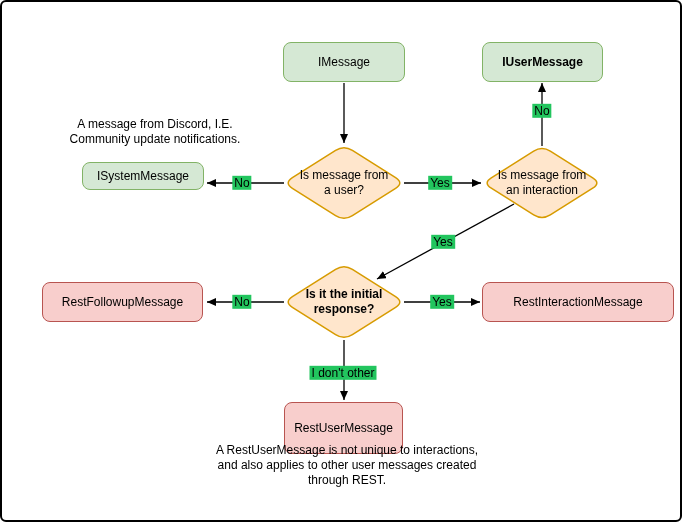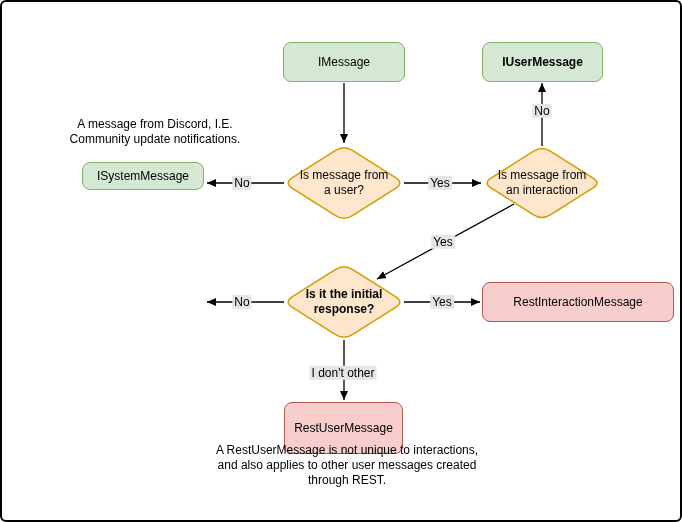--- a/index.html
+++ b/index.html
@@ -31,21 +31,21 @@
     display:flex;align-items:center;justify-content:center;
     text-align:center;
     font-size:12px;line-height:1.25;
     white-space:pre-line;
     z-index:2;
     pointer-events:none;
   }
   .edge-label{
     position:absolute;
     transform:translate(-50%,-50%);
-    background:#e5e5e5;
+    background:#22c55e;
     font-size:12px;line-height:1.2;
     padding:0 2px;
     white-space:nowrap;
     z-index:3;
   }
   .note{
     position:absolute;
     text-align:center;
     font-size:12px;line-height:1.25;
     white-space:pre-line;
@@ -74,20 +74,21 @@
     <line x1="540" y1="144" x2="540" y2="81" stroke="#000" stroke-width="1.3" marker-end="url(#arrow)"></line>
     <line x1="512" y1="202" x2="375" y2="277" stroke="#000" stroke-width="1.3" marker-end="url(#arrow)"></line>
     <line x1="282" y1="300" x2="205" y2="300" stroke="#000" stroke-width="1.3" marker-end="url(#arrow)"></line>
     <line x1="402" y1="300" x2="478" y2="300" stroke="#000" stroke-width="1.3" marker-end="url(#arrow)"></line>
     <line x1="342" y1="338" x2="342" y2="398" stroke="#000" stroke-width="1.3" marker-end="url(#arrow)"></line>
   </svg>
 
   <div class="node green" style="left:281px;top:40px;width:122px;height:40px;">IMessage</div>
   <div class="node green" style="left:480px;top:40px;width:121px;height:40px;font-weight:bold;">IUserMessage</div>
   <div class="node green" style="left:80px;top:160px;width:122px;height:28px;">ISystemMessage</div>
+  <div class="node red" style="left:40px;top:280px;width:161px;height:40px;">RestFollowupMessage</div>
   <div class="node red" style="left:480px;top:280px;width:192px;height:40px;">RestInteractionMessage</div>
   <div class="node red" style="left:282px;top:400px;width:119px;height:52px;">RestUserMessage</div>
 
   <div class="decision-label" style="left:282px;top:143px;width:120px;height:76px;">Is message from
 a user?</div>
   <div class="decision-label" style="left:481px;top:144px;width:118px;height:74px;">Is message from
 an interaction</div>
   <div class="decision-label" style="left:282px;top:262px;width:120px;height:76px;font-weight:bold;">Is it the initial
 response?</div>
 

